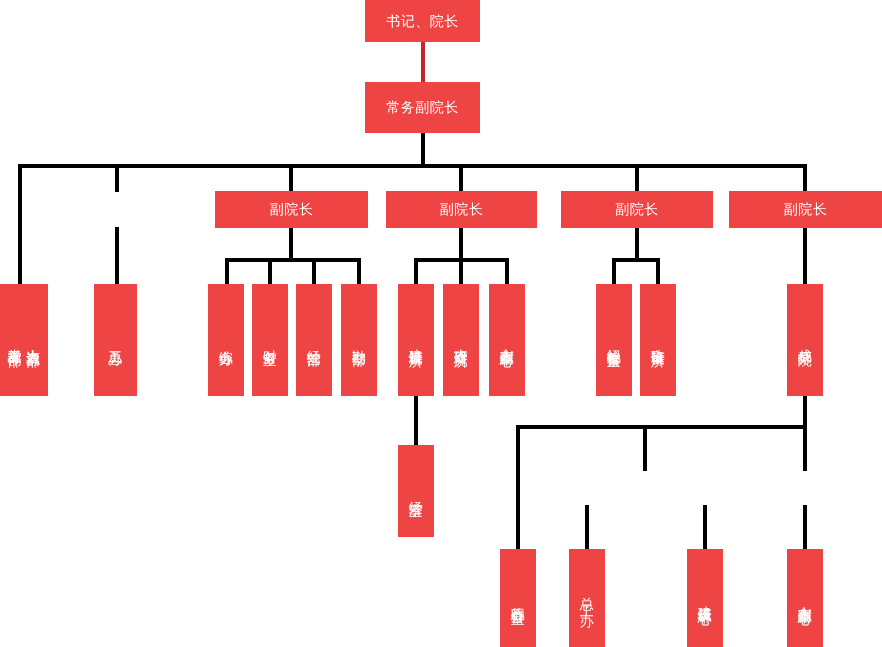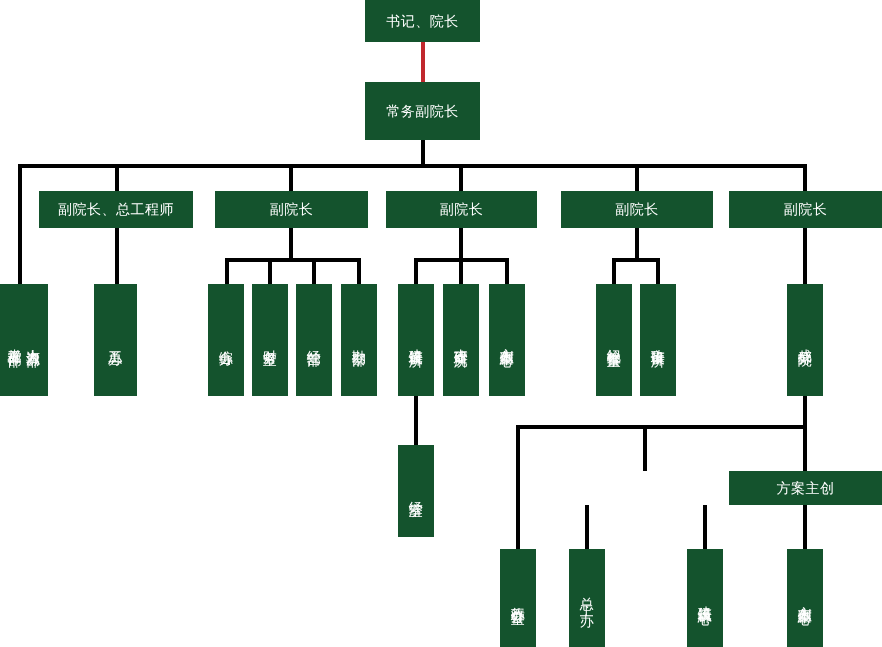--- a/index.html
+++ b/index.html
@@ -12,21 +12,21 @@
   }
   #chart {
     position: relative;
     width: 882px;
     height: 647px;
     background: #ffffff;
     overflow: hidden;
   }
   .node {
     position: absolute;
-    background: #14532d;
+    background: #ef4444;
     color: #ffffff;
     box-sizing: border-box;
     display: flex;
     align-items: center;
     justify-content: center;
     z-index: 2;
     line-height: 1.18;
   }
   .node.h {
     font-size: 14px;
@@ -116,23 +116,22 @@
   <div class="conn" style="left:643px; top:425px; width:4px; height:46px;"></div>
   <div class="conn" style="left:803px; top:425px; width:4px; height:46px;"></div>
 
   <div class="conn" style="left:585px; top:505px; width:4px; height:44px;"></div>
   <div class="conn" style="left:703px; top:505px; width:4px; height:44px;"></div>
 
   <div class="conn" style="left:803px; top:505px; width:4px; height:44px;"></div>
 
   <div class="node h" style="left:365px; top:0px; width:115px; height:42px;">书记、院长</div>
 
-  <div class="node h" style="left:365px; top:82px; width:115px; height:58px;">常务副院长</div>
+  <div class="node h" style="left:365px; top:82px; width:115px; height:51px;">常务副院长</div>
 
-  <div class="node h" style="left:39px; top:191px; width:154px; height:37px;">副院长、总工程师</div>
   <div class="node h" style="left:215px; top:191px; width:153px; height:37px;">副院长</div>
   <div class="node h" style="left:386px; top:191px; width:151px; height:37px;">副院长</div>
   <div class="node h" style="left:561px; top:191px; width:152px; height:37px;">副院长</div>
   <div class="node h" style="left:729px; top:191px; width:153px; height:37px;">副院长</div>
 
   <div class="node v dual" style="left:0px; top:284px; width:48px; height:112px;">
     <span class="col">党群工作部</span>
     <span class="col">人力资源部</span>
   </div>
 
@@ -147,20 +146,19 @@
   <div class="node v" style="left:443px; top:284px; width:36px; height:112px;">古建研究所</div>
   <div class="node v" style="left:489px; top:284px; width:36px; height:112px;">方案创作中心</div>
 
   <div class="node v" style="left:596px; top:284px; width:36px; height:112px;">纪检督察室</div>
   <div class="node v" style="left:640px; top:284px; width:36px; height:112px;">市政设计所</div>
 
   <div class="node v" style="left:787px; top:284px; width:36px; height:112px;">成都分院</div>
 
   <div class="node v" style="left:398px; top:445px; width:36px; height:92px;">经济室</div>
 
-  <div class="node h" style="left:729px; top:471px; width:153px; height:34px;">方案主创</div>
 
   <div class="node v" style="left:500px; top:549px; width:36px; height:98px;">行政办公室</div>
   <div class="node v spaced" style="left:569px; top:549px; width:36px; height:98px;">总工办</div>
   <div class="node v" style="left:687px; top:549px; width:36px; height:98px;">建筑设计中心</div>
   <div class="node v" style="left:787px; top:549px; width:36px; height:98px;">方案创作中心</div>
 
 </div>
 
 </body></html>

